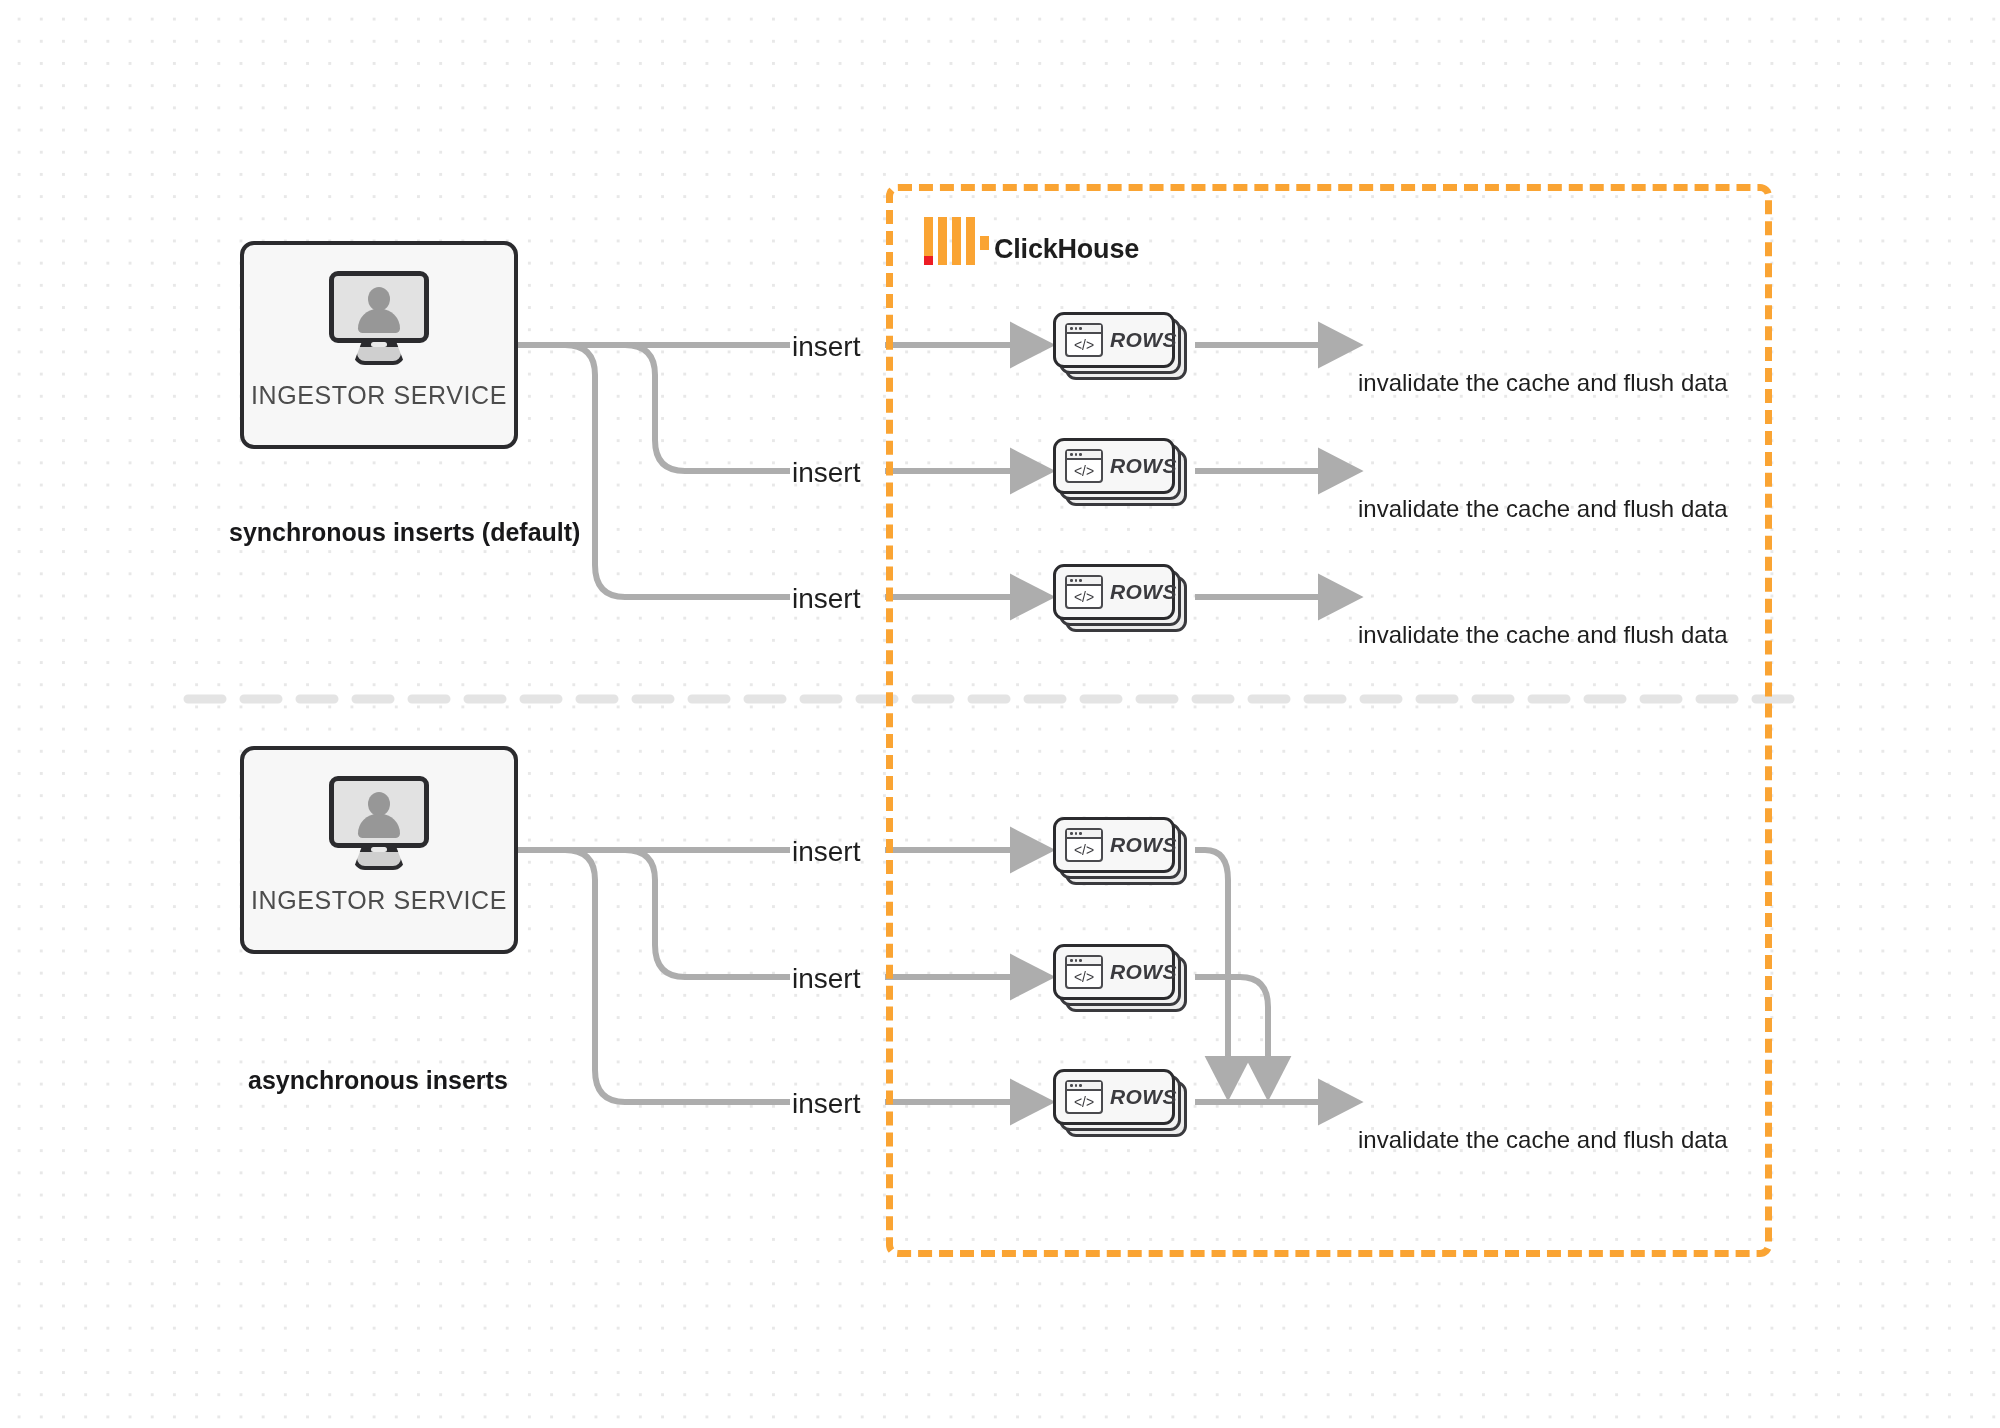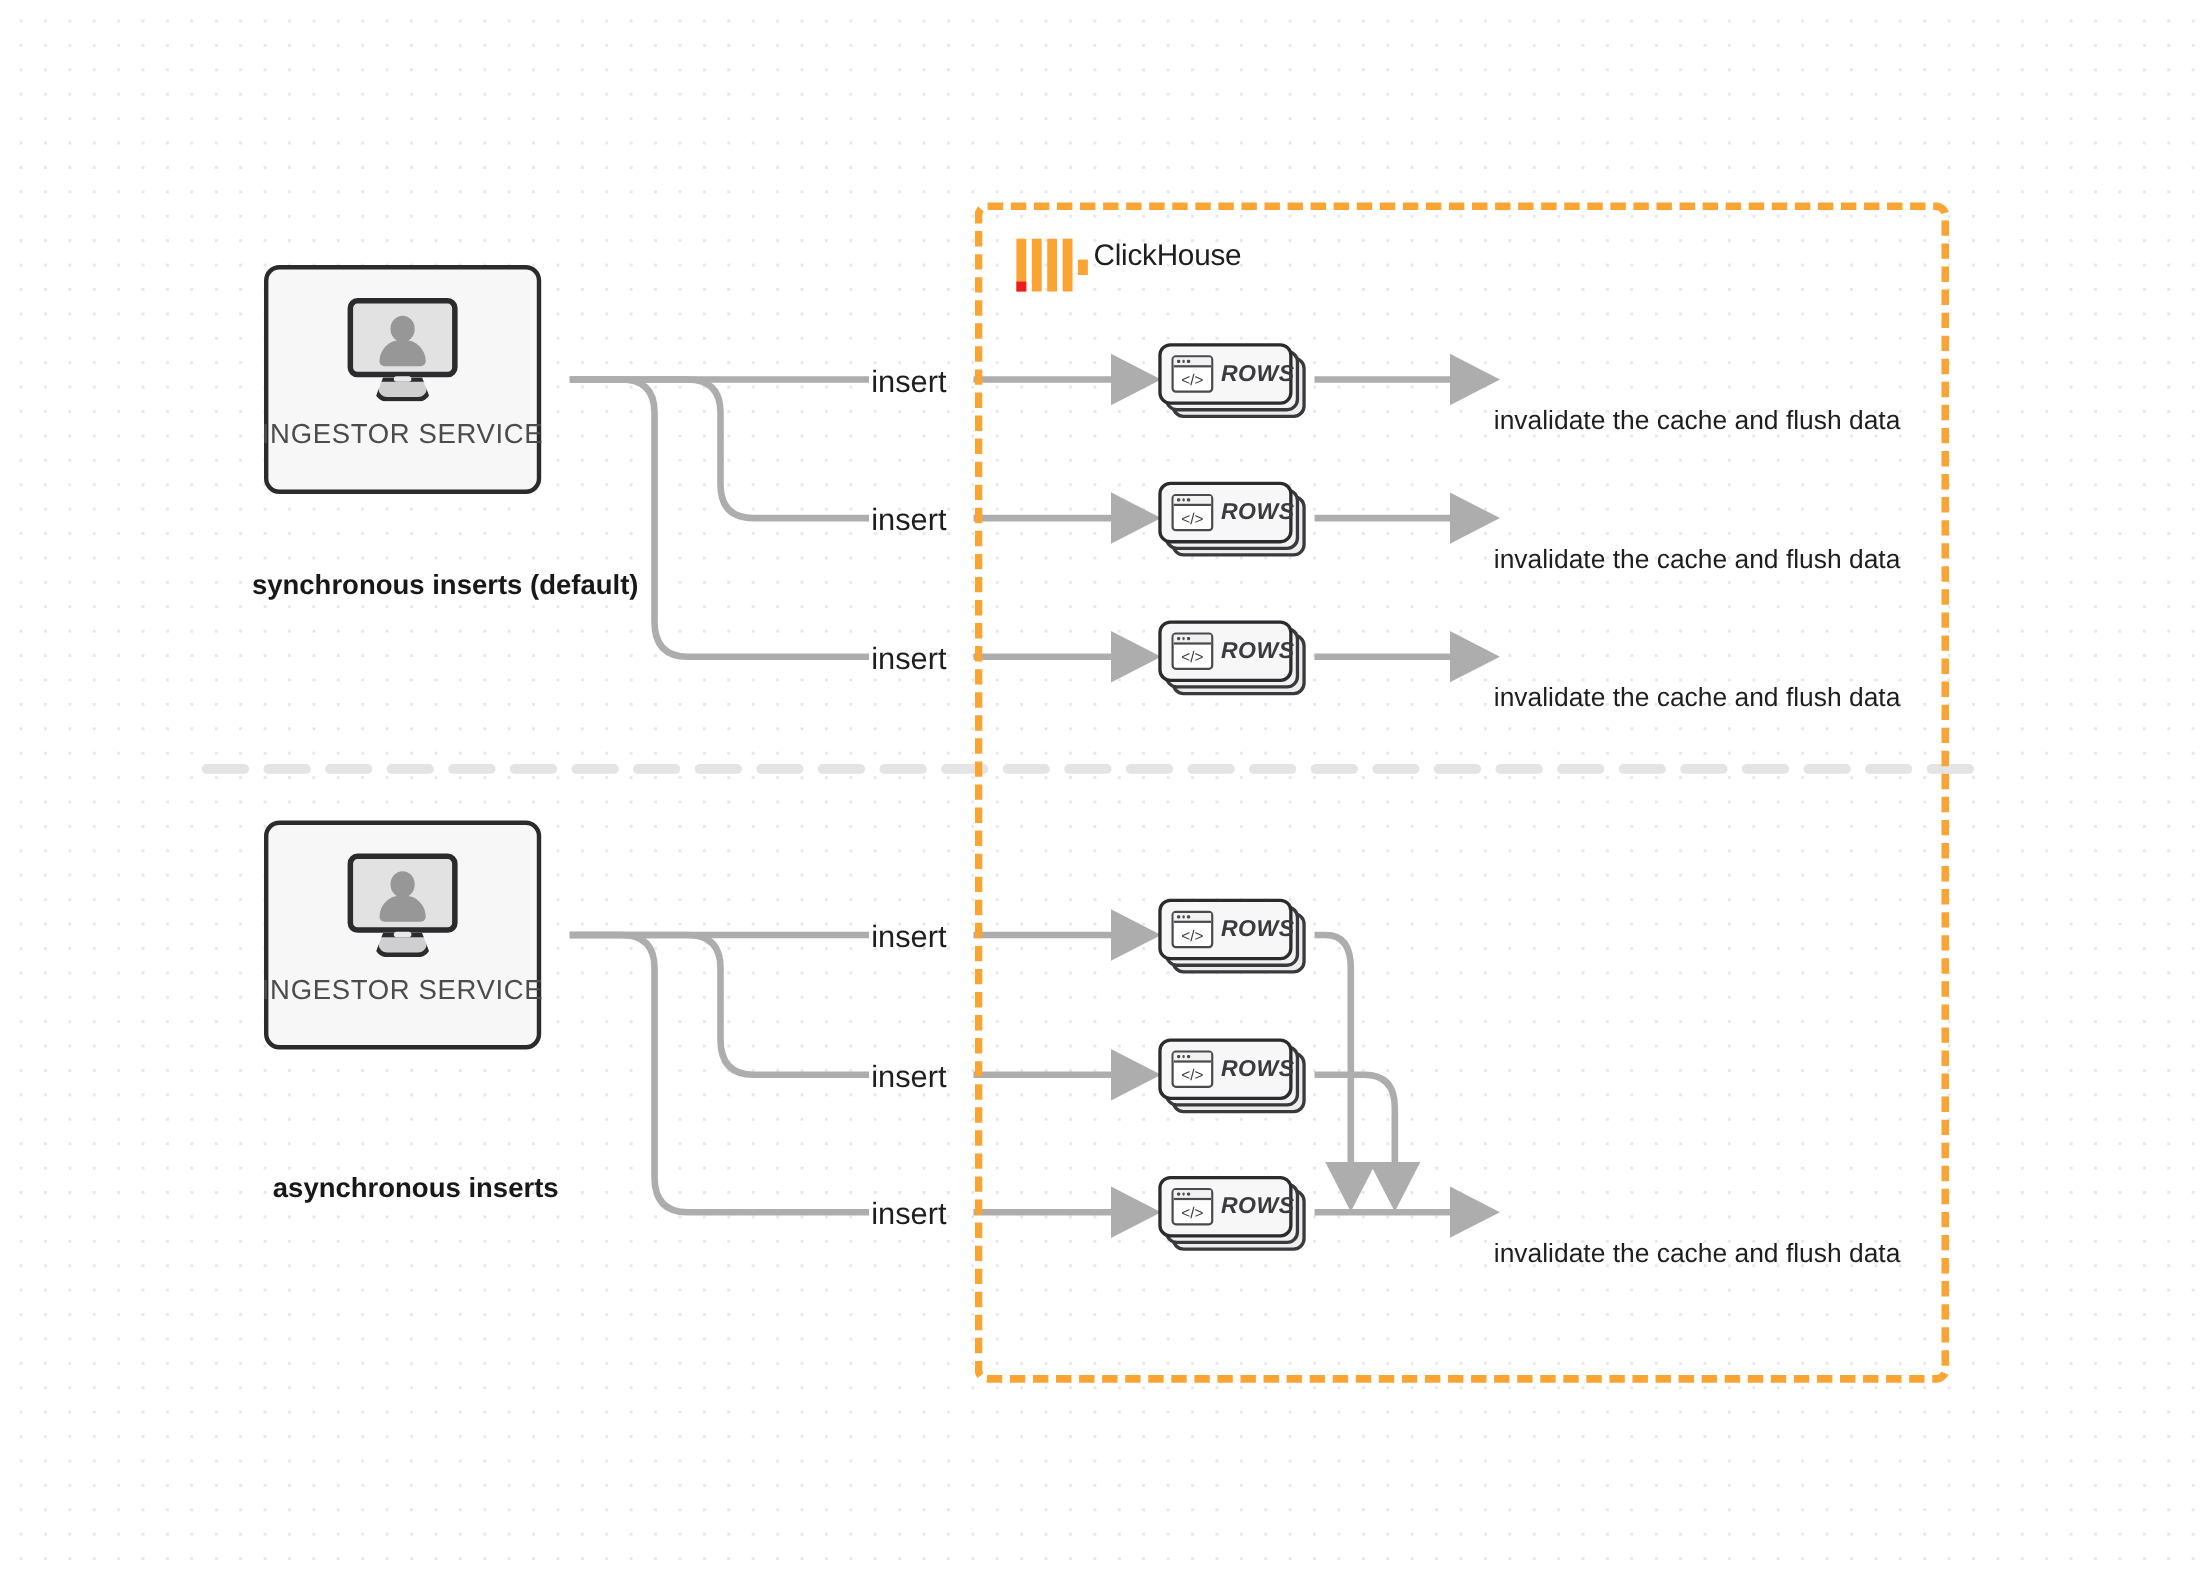--- a/index.html
+++ b/index.html
@@ -28,22 +28,23 @@
   
   .ch-boundary {
     position: absolute;
     border: 7px dashed #FAA433;
     border-radius: 12px;
     box-sizing: border-box;
   }
   .ch-logo-wrap {
     position: absolute;
     display: flex;
-    align-items: flex-start;
+    align-items: flex-end;
     gap: 18px;
+    font-weight: bold;
   }
   .ch-logo {
     position: relative;
     width: 52px;
     height: 48px;
   }
   .ch-logo .bar {
     position: absolute;
     top: 0;
     width: 9px;
@@ -73,21 +74,21 @@
   .ch-name {
     font-size: 27px;
     color: #1e1e1e;
     white-space: nowrap;
     letter-spacing: -0.2px;
   }
 
   
   .ingestor {
     position: absolute;
-    width: 252px;
+    width: 278px;
     height: 208px;
     background: #f7f7f7;
     border: 4px solid #2b2b2e;
     border-radius: 14px;
     box-sizing: border-box;
     display: flex;
     flex-direction: column;
     align-items: center;
     justify-content: flex-start;
     padding-top: 26px;

